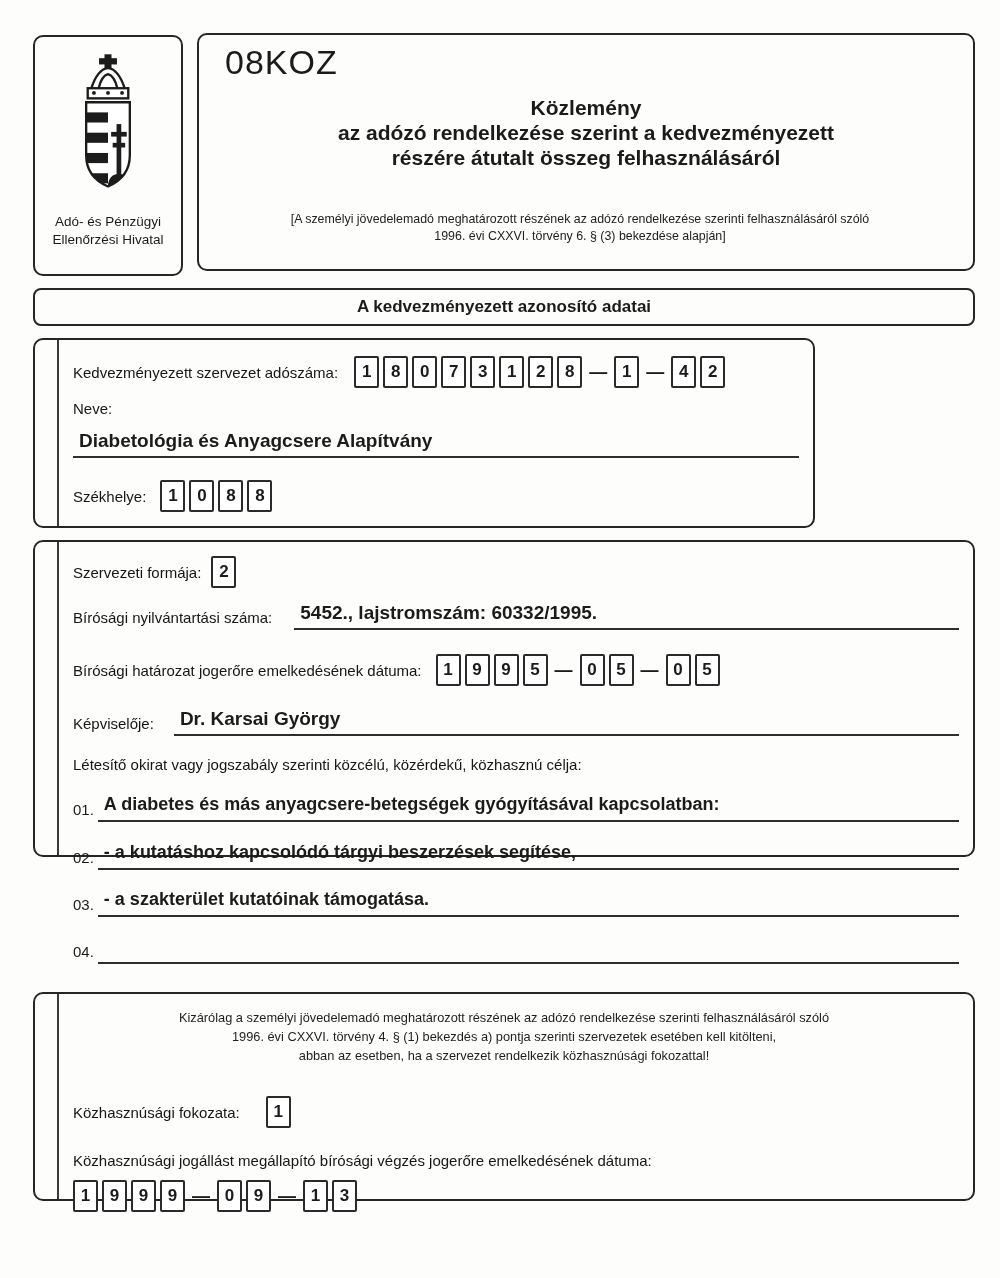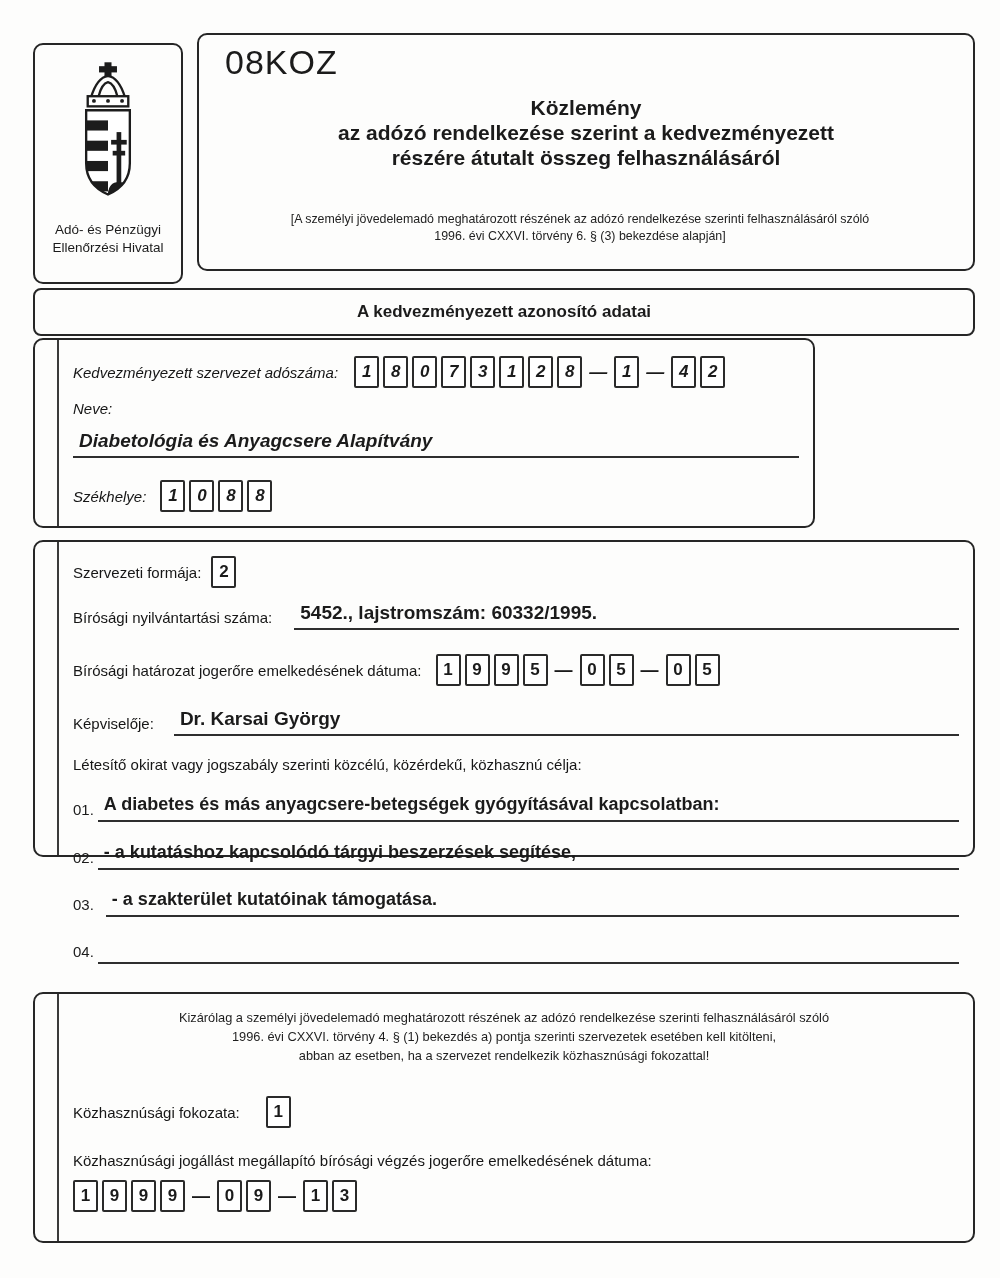--- a/index.html
+++ b/index.html
@@ -17,36 +17,36 @@
   .dash { font-weight:bold; font-size:18px; margin:0 7px 0 3px; color:#1a1a1a; }
   .fill-line { flex:1; border-bottom:2px solid #2e2e2e; font-weight:bold; font-size:19px;
                min-height:28px; padding:0 4px 2px 6px; white-space:nowrap; overflow:hidden; }
   .num { font-size:15px; margin-right:4px; padding-bottom:4px; }
   
   .form-code { position:absolute; left:26px; top:8px; font-size:34px; font-weight:normal; letter-spacing:1px; }
   .title-block { position:absolute; left:0; right:0; top:60px; text-align:center;
                  font-weight:bold; font-size:21px; line-height:1.2; }
   .legal-ref { position:absolute; left:0; right:12px; top:176px; text-align:center;
                font-size:12.4px; line-height:1.4; color:#222; }
-  .banner { position:absolute; left:33px; top:288px; width:942px; height:48px;
+  .banner { position:absolute; left:33px; top:288px; width:942px; height:38px;
             border:2px solid #262626; border-radius:8px; background:#fdfdfc;
             display:flex; align-items:center; justify-content:center;
             font-weight:bold; font-size:17px; }
   .agency-name { position:absolute; left:0; right:0; top:176px; text-align:center;
                  font-size:13.5px; line-height:1.3; }
   .coa { position:absolute; left:50%; top:16px; transform:translateX(-50%); }
   .note { position:absolute; left:20px; right:20px; top:14px; text-align:center;
           font-size:12.8px; line-height:1.5; color:#1e1e1e; }
 </style>
 </head>
 <body>
 
 <div class="page">
 
-  <div class="box" style="left:33px; top:43px; width:150px; height:241px;">
+  <div class="box" style="left:33px; top:35px; width:150px; height:241px;">
     <svg class="coa" width="78" height="150" viewBox="0 0 100 190">
       <g stroke="#1c1c1c" fill="none" stroke-width="3">
         <rect x="47" y="2" width="6" height="16" fill="#1c1c1c"></rect>
         <rect x="40" y="7" width="20" height="5" fill="#1c1c1c"></rect>
         <path d="M28 46 Q36 20 50 18 Q64 20 72 46"></path>
         <path d="M38 44 Q42 28 50 26 Q58 28 62 44"></path>
         <rect x="24" y="44" width="52" height="13" fill="#fff"></rect>
         <circle cx="32" cy="50" r="2.5" fill="#1c1c1c" stroke="none"></circle>
         <circle cx="50" cy="50" r="2.5" fill="#1c1c1c" stroke="none"></circle>
         <circle cx="68" cy="50" r="2.5" fill="#1c1c1c" stroke="none"></circle>
@@ -83,21 +83,21 @@
       <div>részére átutalt összeg felhasználásáról</div>
     </div>
     <div class="legal-ref">
       <div>[A személyi jövedelemadó meghatározott részének az adózó rendelkezése szerinti felhasználásáról szóló</div>
       <div>1996. évi CXXVI. törvény 6. § (3) bekezdése alapján]</div>
     </div>
   </div>
 
   <div class="banner">A kedvezményezett azonosító adatai</div>
 
-  <div class="box" style="left:33px; top:338px; width:782px; height:190px;font-style:italic;">
+  <div class="box" style="left:33px; top:338px; width:782px; height:190px;">
     <div class="vline"></div>
 
     <div class="row" style="top:16px;">
       <span class="lbl" style="margin-right:16px;">Kedvezményezett szervezet adószáma:</span>
       <span class="cells">
         <span class="cell">1</span>
         <span class="cell">8</span>
         <span class="cell">0</span>
         <span class="cell">7</span>
         <span class="cell">3</span>
@@ -170,31 +170,31 @@
     </div>
 
     <div class="row row-base" style="top:252px;">
       <span class="num">01.</span>
       <span class="fill-line" style="font-size:18px;">A diabetes és más anyagcsere-betegségek gyógyításával kapcsolatban:</span>
     </div>
     <div class="row row-base" style="top:300px;">
       <span class="num">02.</span>
       <span class="fill-line" style="font-size:18px;">- a kutatáshoz kapcsolódó tárgyi beszerzések segítése,</span>
     </div>
-    <div class="row row-base" style="top:347px;gap:8px;">
+    <div class="row row-base" style="top:347px;">
       <span class="num">03.</span>
       <span class="fill-line" style="font-size:18px;">- a szakterület kutatóinak támogatása.</span>
     </div>
     <div class="row row-base" style="top:394px;">
       <span class="num">04.</span>
       <span class="fill-line" style="font-size:18px;"></span>
     </div>
   </div>
 
-  <div class="box" style="left:33px; top:992px; width:942px; height:251px;">
+  <div class="box" style="left:33px; top:992px; width:942px; height:209px;">
     <div class="vline"></div>
 
     <div class="note">
       <div>Kizárólag a személyi jövedelemadó meghatározott részének az adózó rendelkezése szerinti felhasználásáról szóló</div>
       <div>1996. évi CXXVI. törvény 4. § (1) bekezdés a) pontja szerinti szervezetek esetében kell kitölteni,</div>
       <div>abban az esetben, ha a szervezet rendelkezik közhasznúsági fokozattal!</div>
     </div>
 
     <div class="row" style="top:102px;">
       <span class="lbl" style="margin-right:26px;">Közhasznúsági fokozata:</span>

